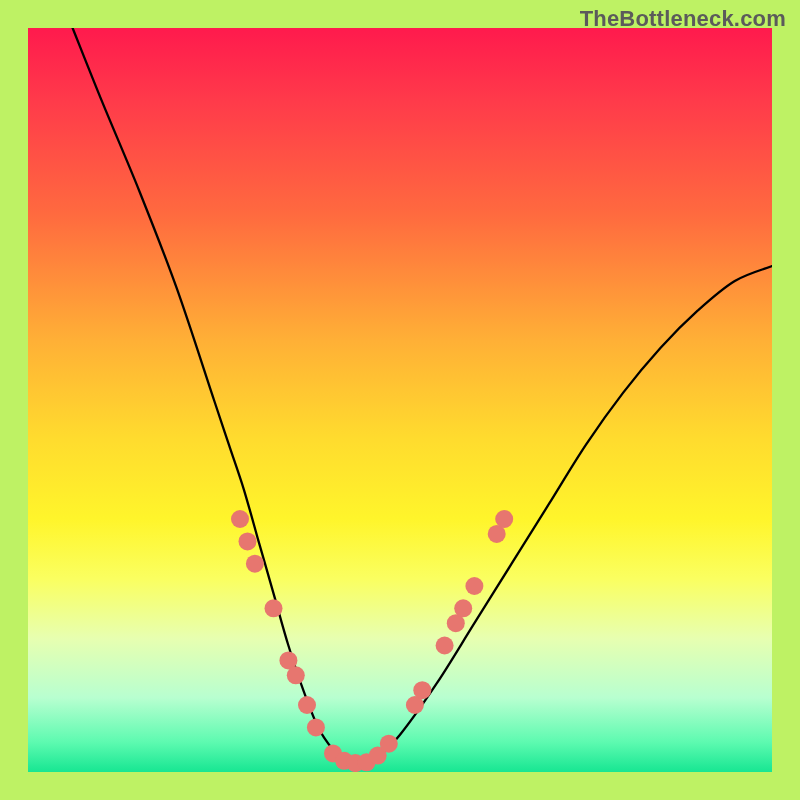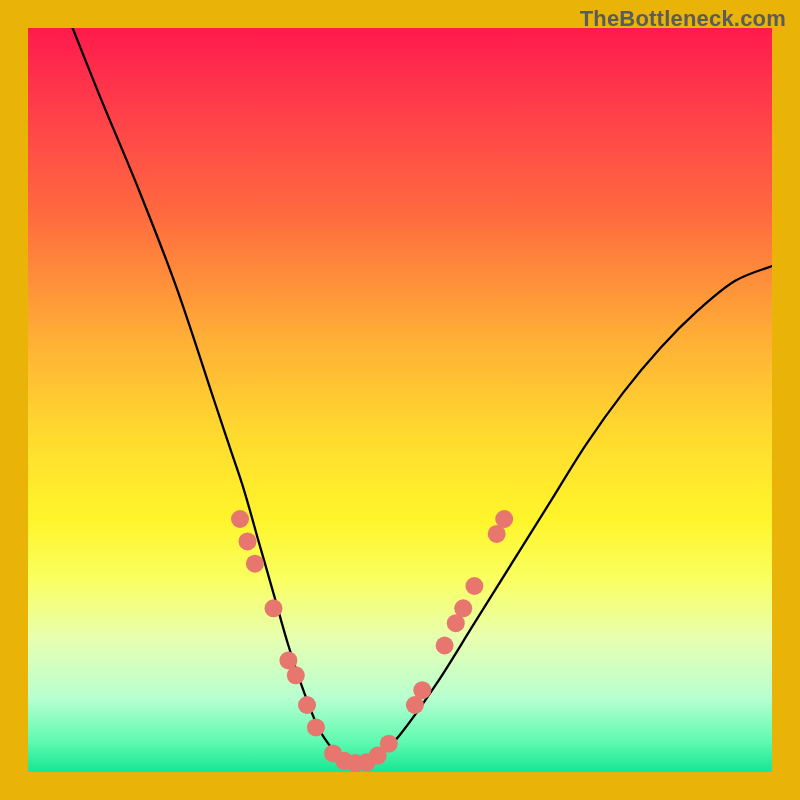--- a/index.html
+++ b/index.html
@@ -9,21 +9,21 @@
     height: 800px;
     background: #000;
     overflow: hidden;
   }
   .frame {
     position: absolute;
     left: 0;
     top: 0;
     width: 800px;
     height: 800px;
-    background: #eab308;
+    background: #bef264;
   }
   .plot {
     position: absolute;
     left: 28px;
     top: 28px;
     width: 744px;
     height: 744px;
     background: linear-gradient(to bottom,
       #ff1a4d 0%,
       #ff3b4a 10%,

